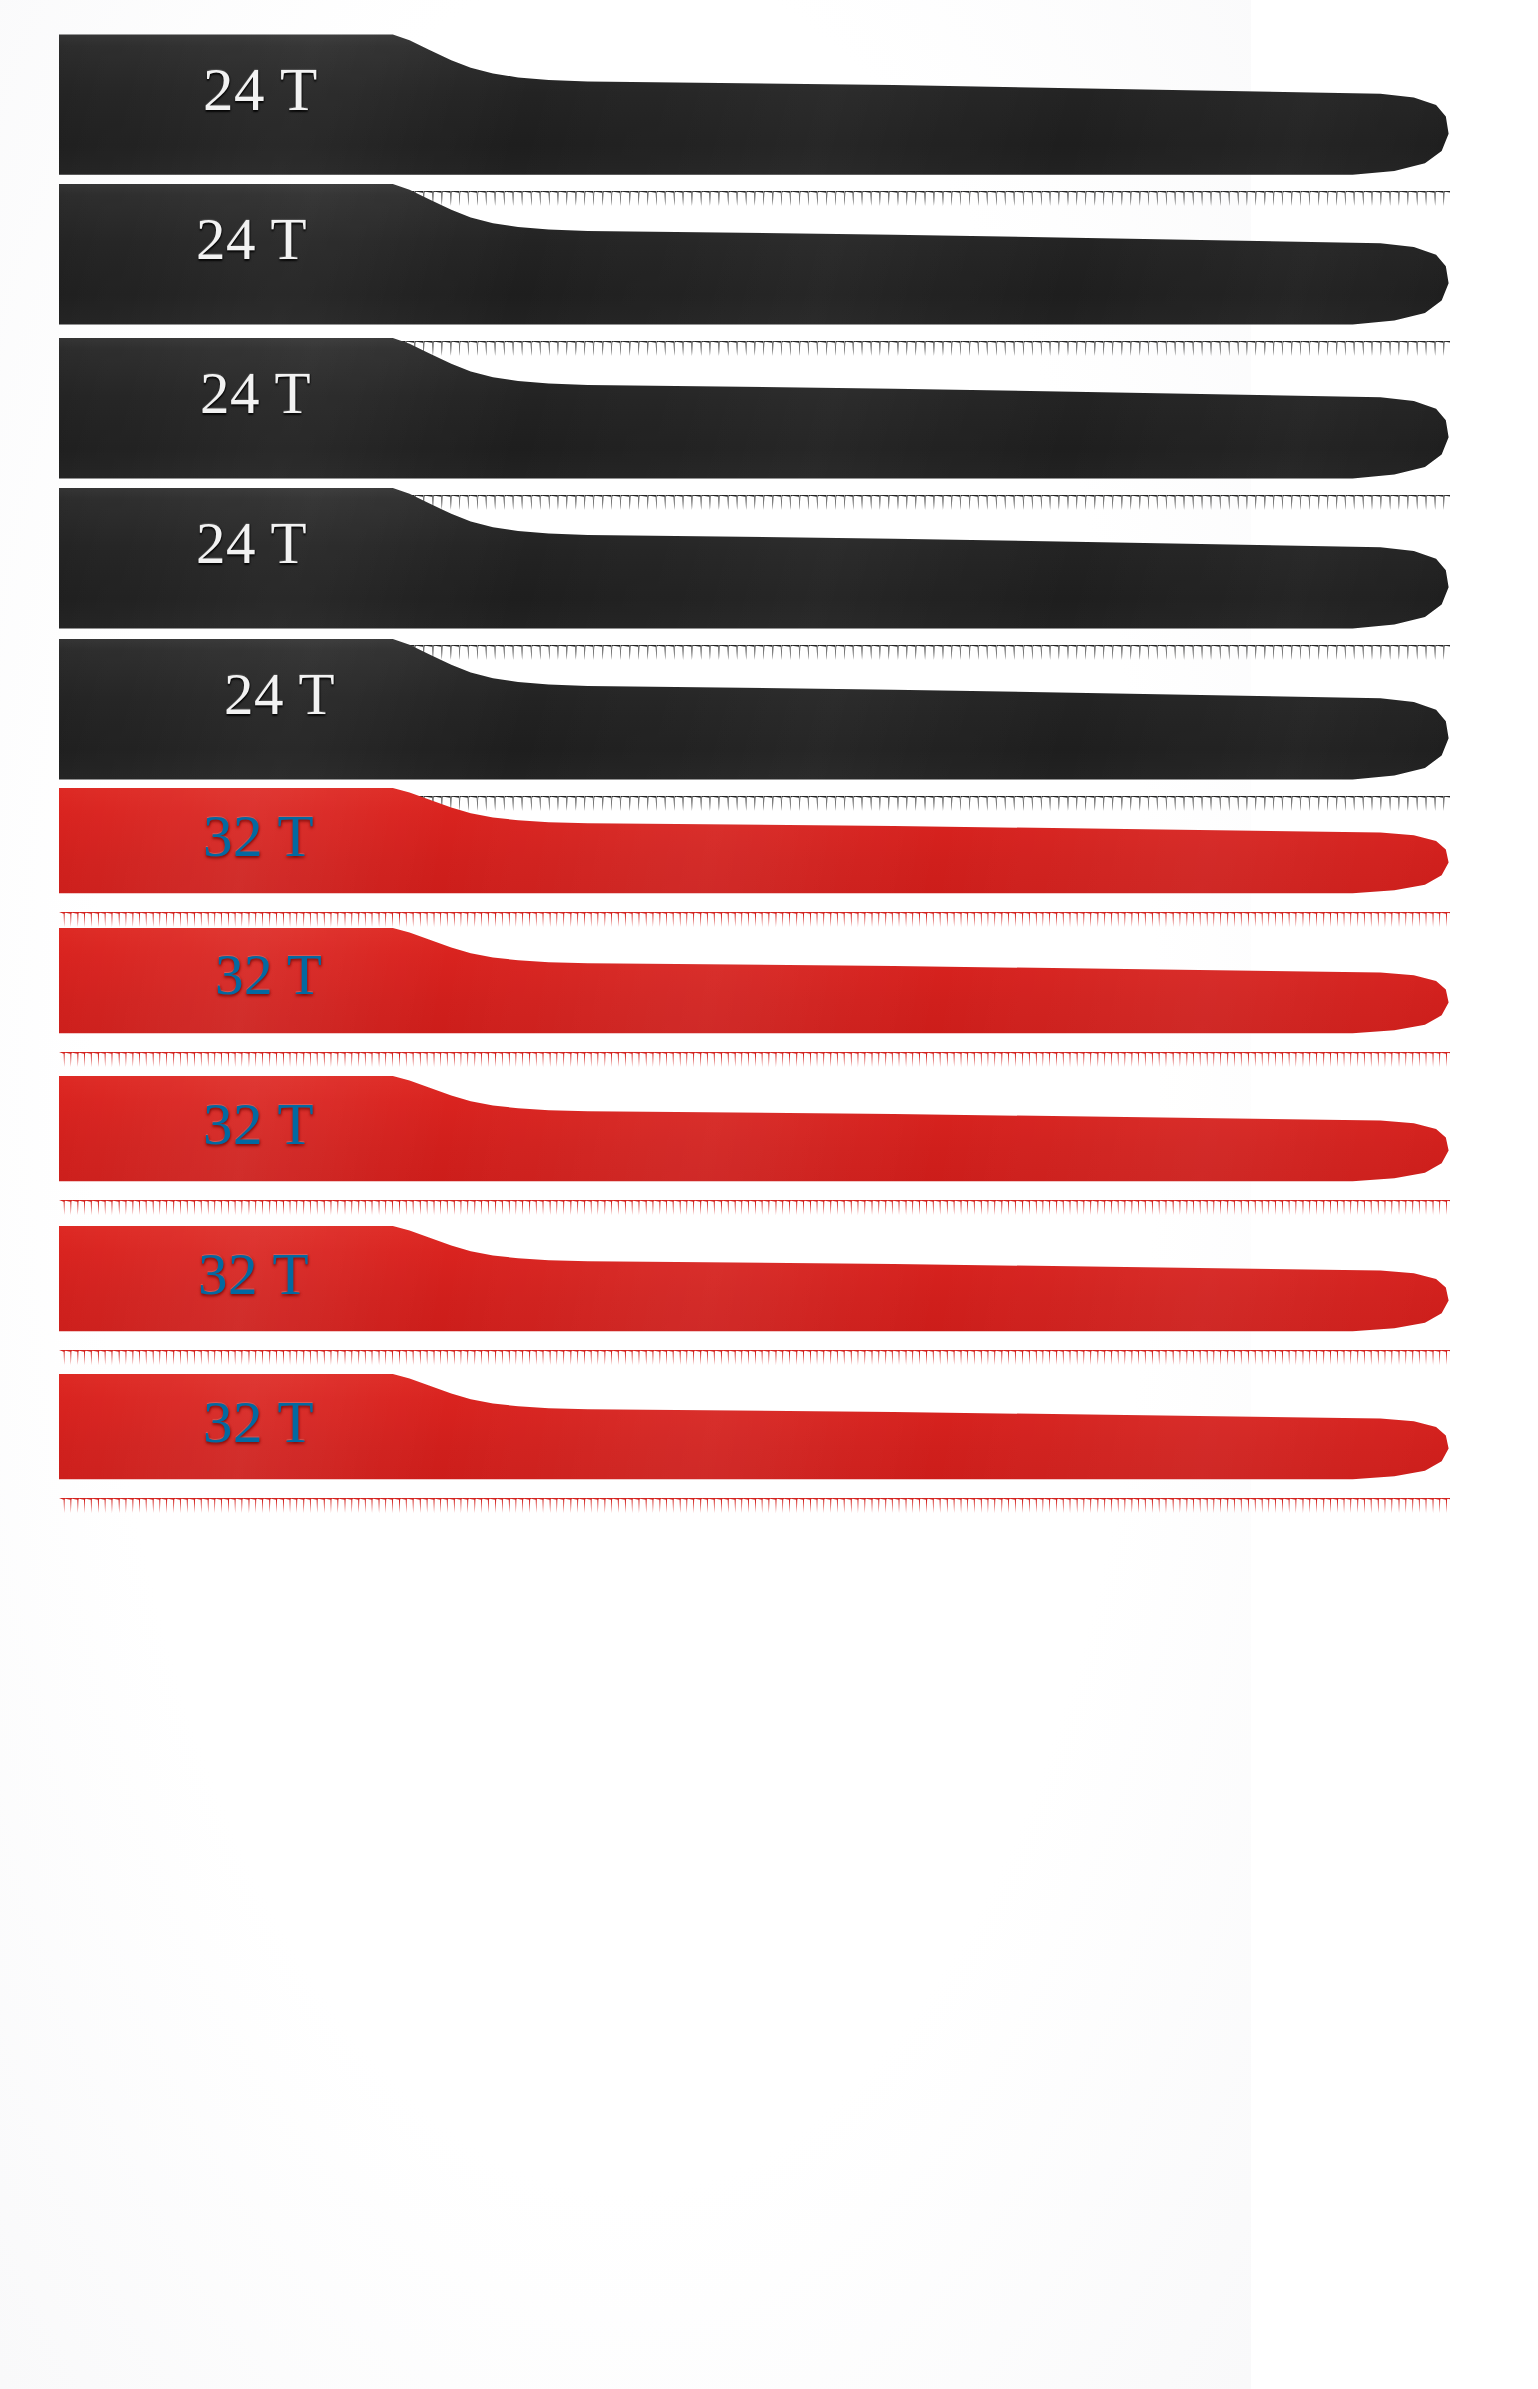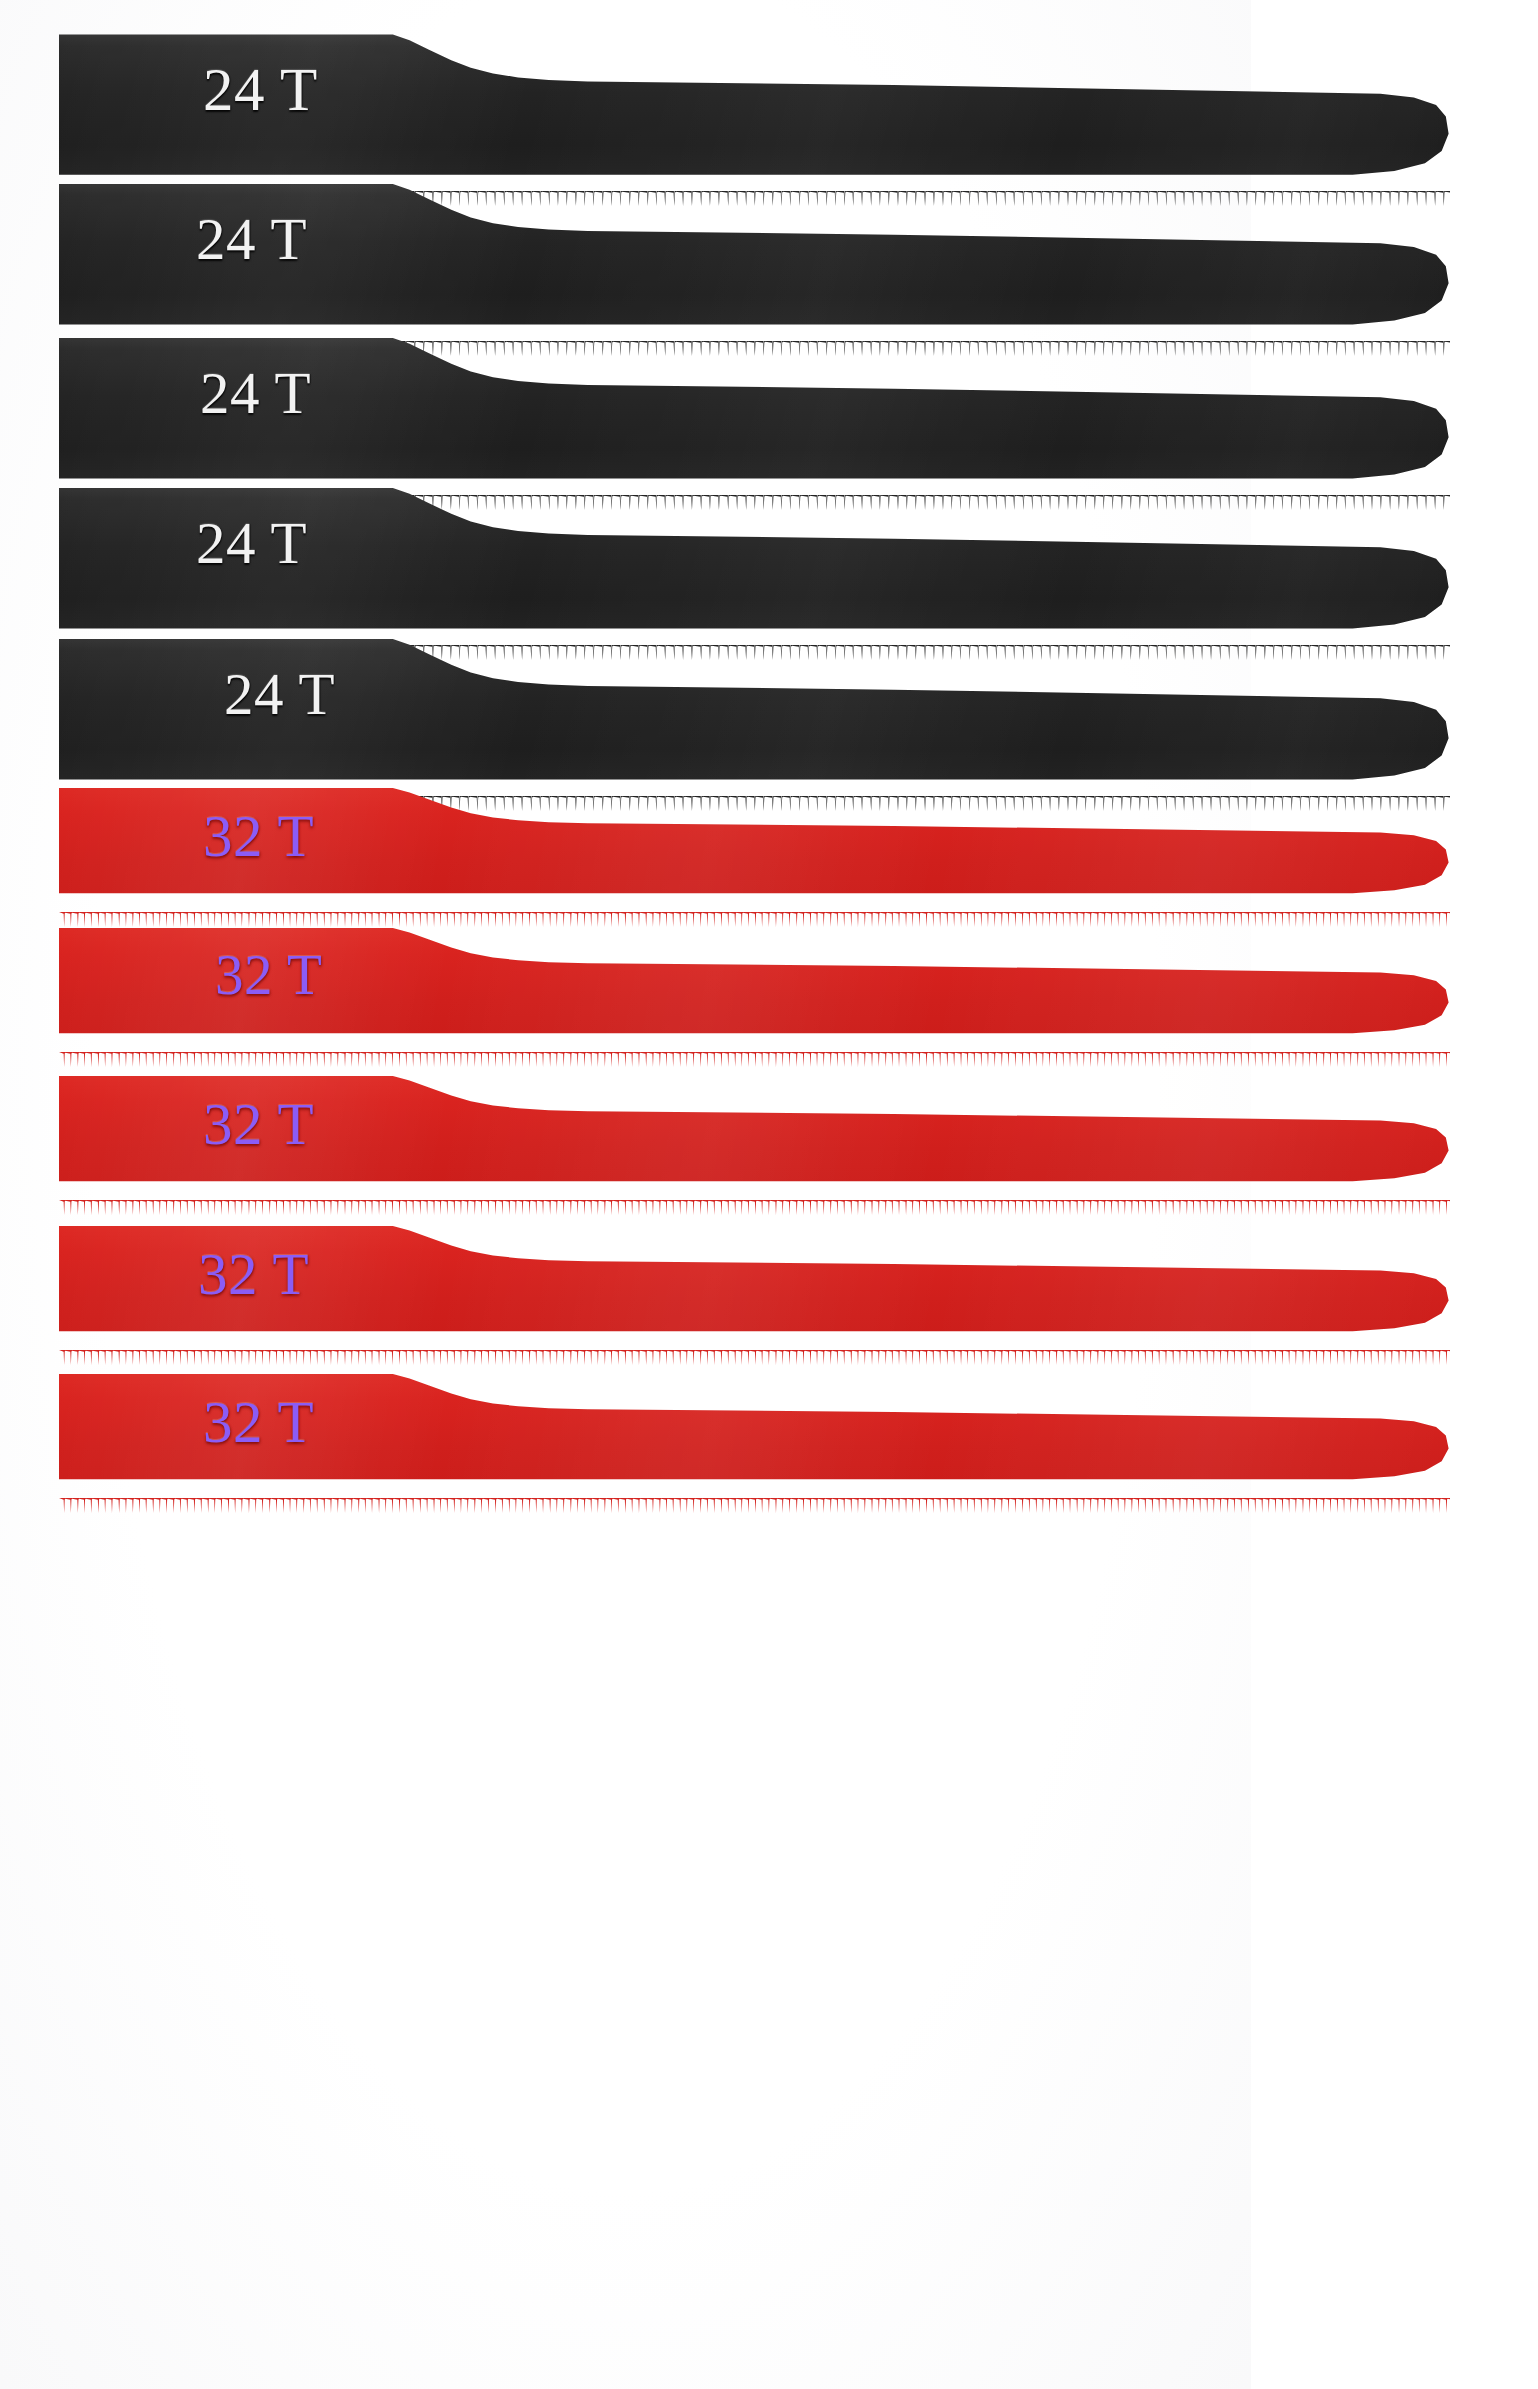--- a/index.html
+++ b/index.html
@@ -161,21 +161,21 @@
     user-select:none;
   }
   .mark.black-mark{
     color:#f2f2f2;
     text-shadow:
       0 1.9px 1.9px rgba(0,0,0,0.85),
       0 -1px 1px rgba(255,255,255,0.18),
       1px 0 1px rgba(0,0,0,0.6);
   }
   .mark.red-mark{
-    color:#8b5cf6;
+    color:#0369a1;
     text-shadow:
       0 1.9px 2.9px rgba(120,10,8,0.85),
       0 -1px 1px rgba(255,255,255,0.25),
       1px 0 1.9px rgba(150,15,12,0.6);
   }
 
   
   .vignette{
     position:absolute;inset:0;pointer-events:none;
     background:radial-gradient(ellipse at 50% 45%,

